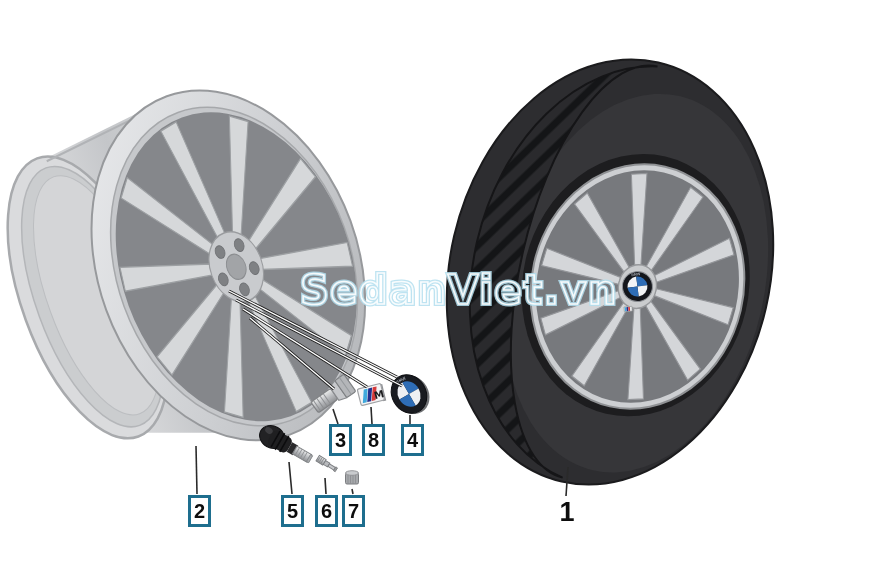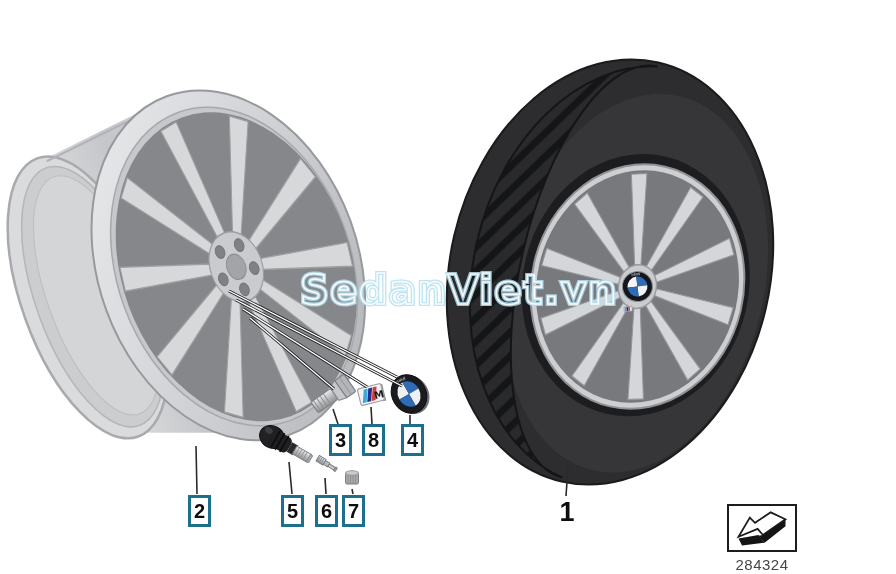--- a/index.html
+++ b/index.html
@@ -244,24 +244,14 @@
 <div class="co" style="left:315px;top:495px;">
   <span>6</span>
 </div>
 <div class="co" style="left:342px;top:495px;">
   <span>7</span>
 </div>
 <div class="co-plain" style="left:555px;top:497px;">
   <span>1</span>
 </div>
 
-<div class="stamp">
-  <div class="stamp-box">
-    <svg width="58" height="40" viewBox="0 0 66 46" style="position:static">
-      <path d="M34,31 L60,13 L60,21 L36,40 L29,32 Z" fill="#141414"></path>
-      <path d="M6,35 L29,31 L36,40 L10,43 Z" fill="#141414"></path>
-      <path d="M6,33 L19,11 L25,17 L43,5 L60,13 L34,31 L28,24 Z" fill="#ffffff" stroke="#1a1a1a" stroke-width="2" stroke-linejoin="miter"></path>
-    </svg>
-  </div>
-  <div class="stamp-num">284324</div>
-</div>
 
 </div>
 
 </body></html>

